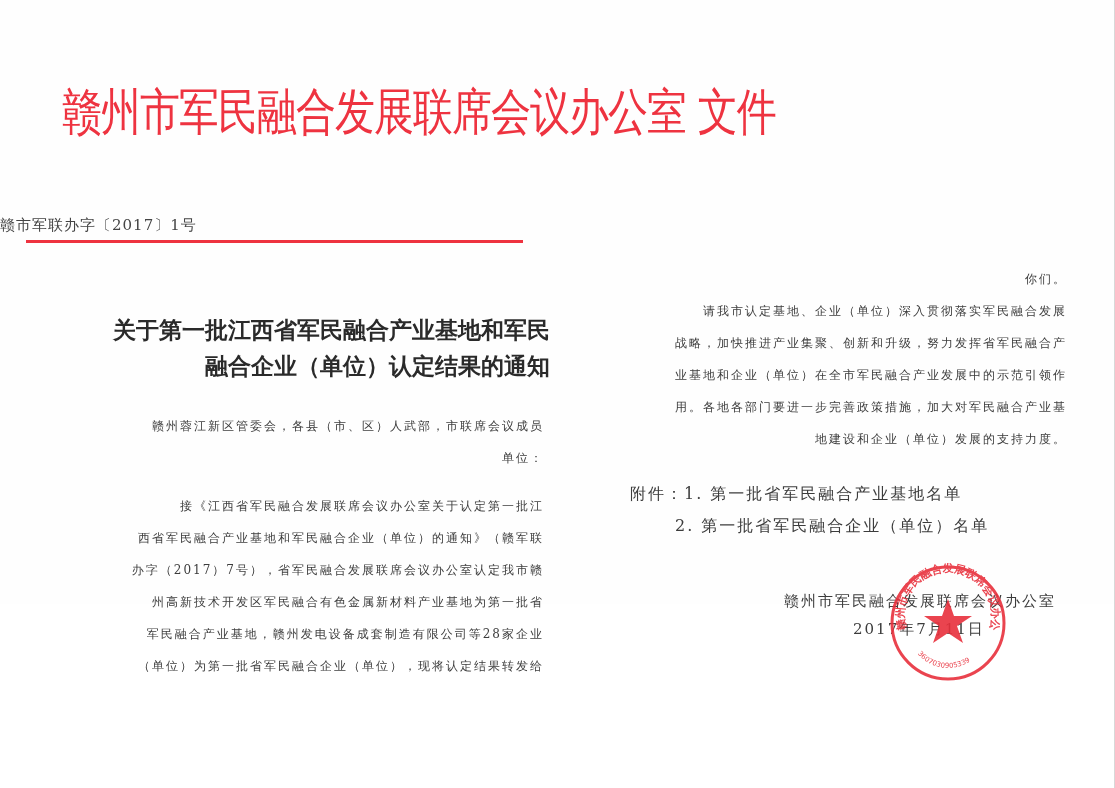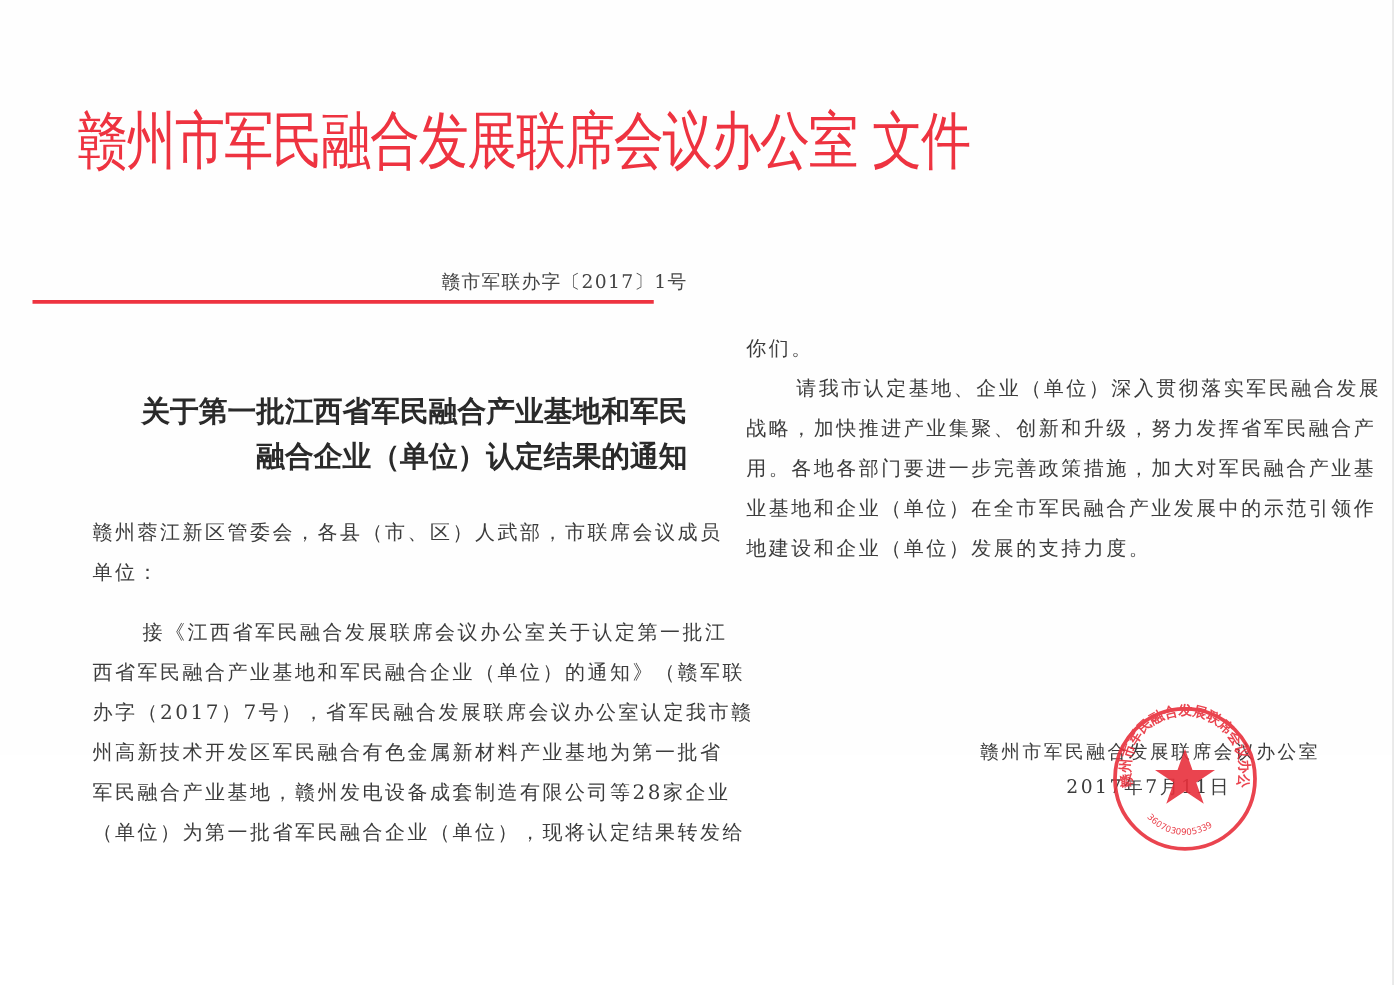--- a/index.html
+++ b/index.html
@@ -39,21 +39,21 @@
     transform: scaleY(1.25);
     transform-origin: left top;
     white-space: nowrap;
     font-weight: normal;
   }
   .docnum {
     position: absolute;
     left: 0;
     width: 550px;
     top: 216px;
-    text-align: right;
+    text-align: left;
     font-size: 15px;
     color: #444;
     letter-spacing: 1px;
     white-space: nowrap;
   }
   .redline {
     position: absolute;
     left: 26px;
     top: 240px;
     width: 497px;
@@ -68,24 +68,25 @@
     text-align: right;
     font-size: 23px;
     line-height: 36px;
     color: #2a2a2a;
     font-weight: bold;
     letter-spacing: 0px;
   }
   .title div { white-space: nowrap; }
   .body-block {
     position: absolute;
-    font-size: 16px;
+    font-size: 12px;
     line-height: 32px;
     color: #3c3c3c;
     letter-spacing: 2px;
+    text-align: right;
   }
   .body-block .ln {
     white-space: nowrap;
     height: 32px;
   }
   .left-addressee { left: 74px; top: 410px; width: 470px; }
   .left-para { left: 74px; top: 490px; width: 470px; }
   .right-col { left: 597px; top: 263px; width: 470px; }
   .indent { padding-left: 40px; }
   .attach {
@@ -144,25 +145,33 @@
     <div class="ln">办字（2017）7号），省军民融合发展联席会议办公室认定我市赣</div>
     <div class="ln">州高新技术开发区军民融合有色金属新材料产业基地为第一批省</div>
     <div class="ln">军民融合产业基地，赣州发电设备成套制造有限公司等28家企业</div>
     <div class="ln">（单位）为第一批省军民融合企业（单位），现将认定结果转发给</div>
   </div>
 
   <div class="body-block right-col">
     <div class="ln">你们。</div>
     <div class="ln indent">请我市认定基地、企业（单位）深入贯彻落实军民融合发展</div>
     <div class="ln">战略，加快推进产业集聚、创新和升级，努力发挥省军民融合产</div>
+    <div class="ln">业基地和企业（单位）在全市军民融合产业发展中的示范引领作</div>
     <div class="ln">用。各地各部门要进一步完善政策措施，加大对军民融合产业基</div>
-    <div class="ln">业基地和企业（单位）在全市军民融合产业发展中的示范引领作</div>
     <div class="ln">地建设和企业（单位）发展的支持力度。</div>
   </div>
 
+  <div class="attach">
+    <div class="ln">
+      <span>附件：</span><span>1. 第一批省军民融合产业基地名单</span>
+    </div>
+    <div class="ln sub">
+      <span>2. 第一批省军民融合企业（单位）名单</span>
+    </div>
+  </div>
 
   <div class="sign sign-org">赣州市军民融合发展联席会议办公室</div>
   <div class="sign sign-date">2017年7月11日</div>
 
   <svg class="seal" viewBox="0 0 120 120">
     <defs>
       <path id="sealArc" d="M 18 66 A 44 44 0 1 1 102 66"></path>
       <path id="sealBottom" d="M 26 86 A 40 40 0 0 0 94 86"></path>
     </defs>
     <circle cx="60" cy="60" r="56" fill="none" stroke="#e8303c" stroke-width="3"></circle>

